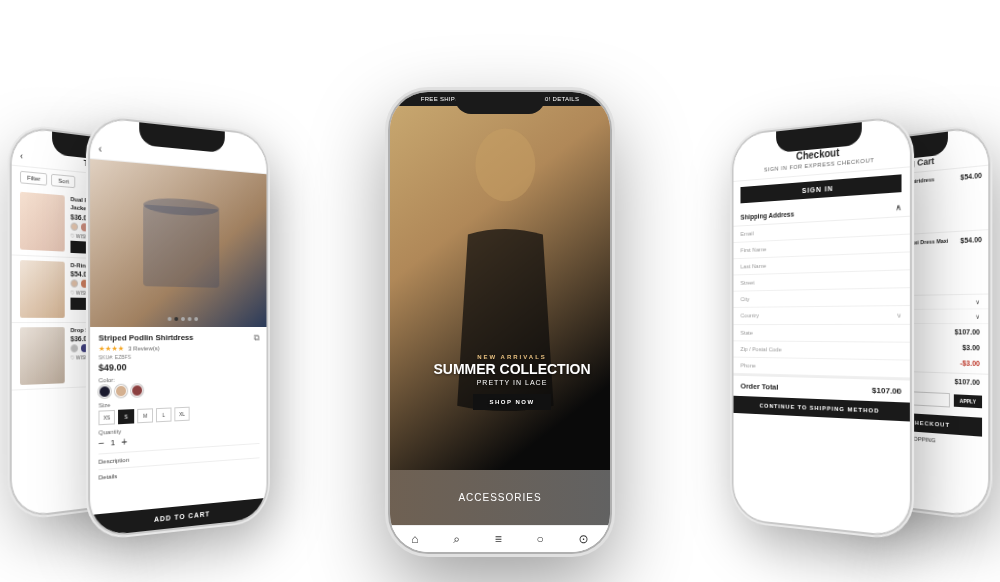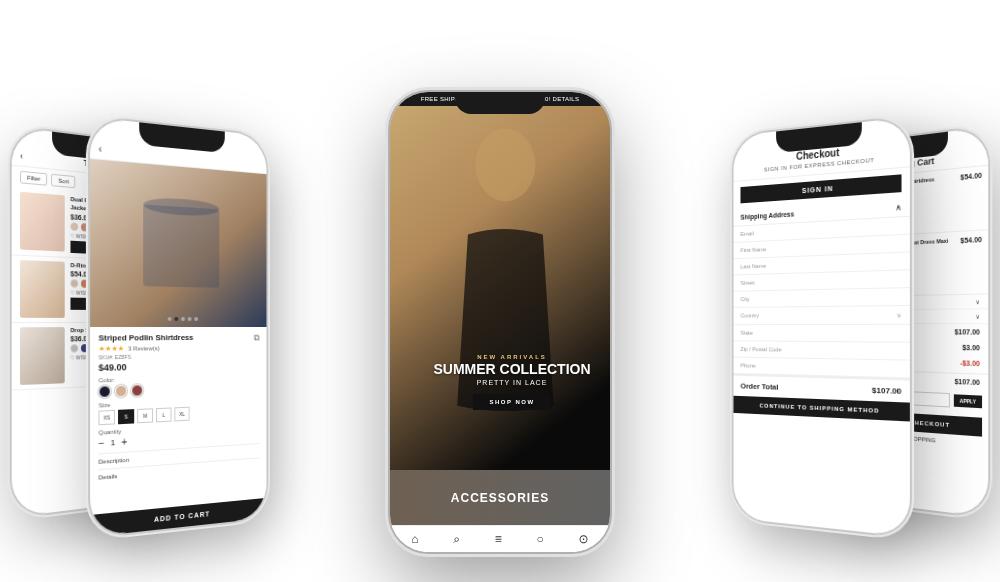--- a/index.html
+++ b/index.html
@@ -183,22 +183,22 @@
     .center-accessories {
       height: 55px;
       background: #888;
       position: relative;
       display: flex;
       align-items: center;
       justify-content: center;
     }
     .accessories-label {
       color: #fff;
-      font-size: 12px;
-      font-weight: 700;
+      font-size: 10px;
+      font-weight: 400;
       letter-spacing: 1px;
       position: relative;
       z-index: 2;
     }
     .accessories-overlay {
       position: absolute;
       inset: 0;
       background: linear-gradient(90deg, rgba(100,80,60,0.7), rgba(60,60,60,0.5));
     }
     .center-bottom-nav {

